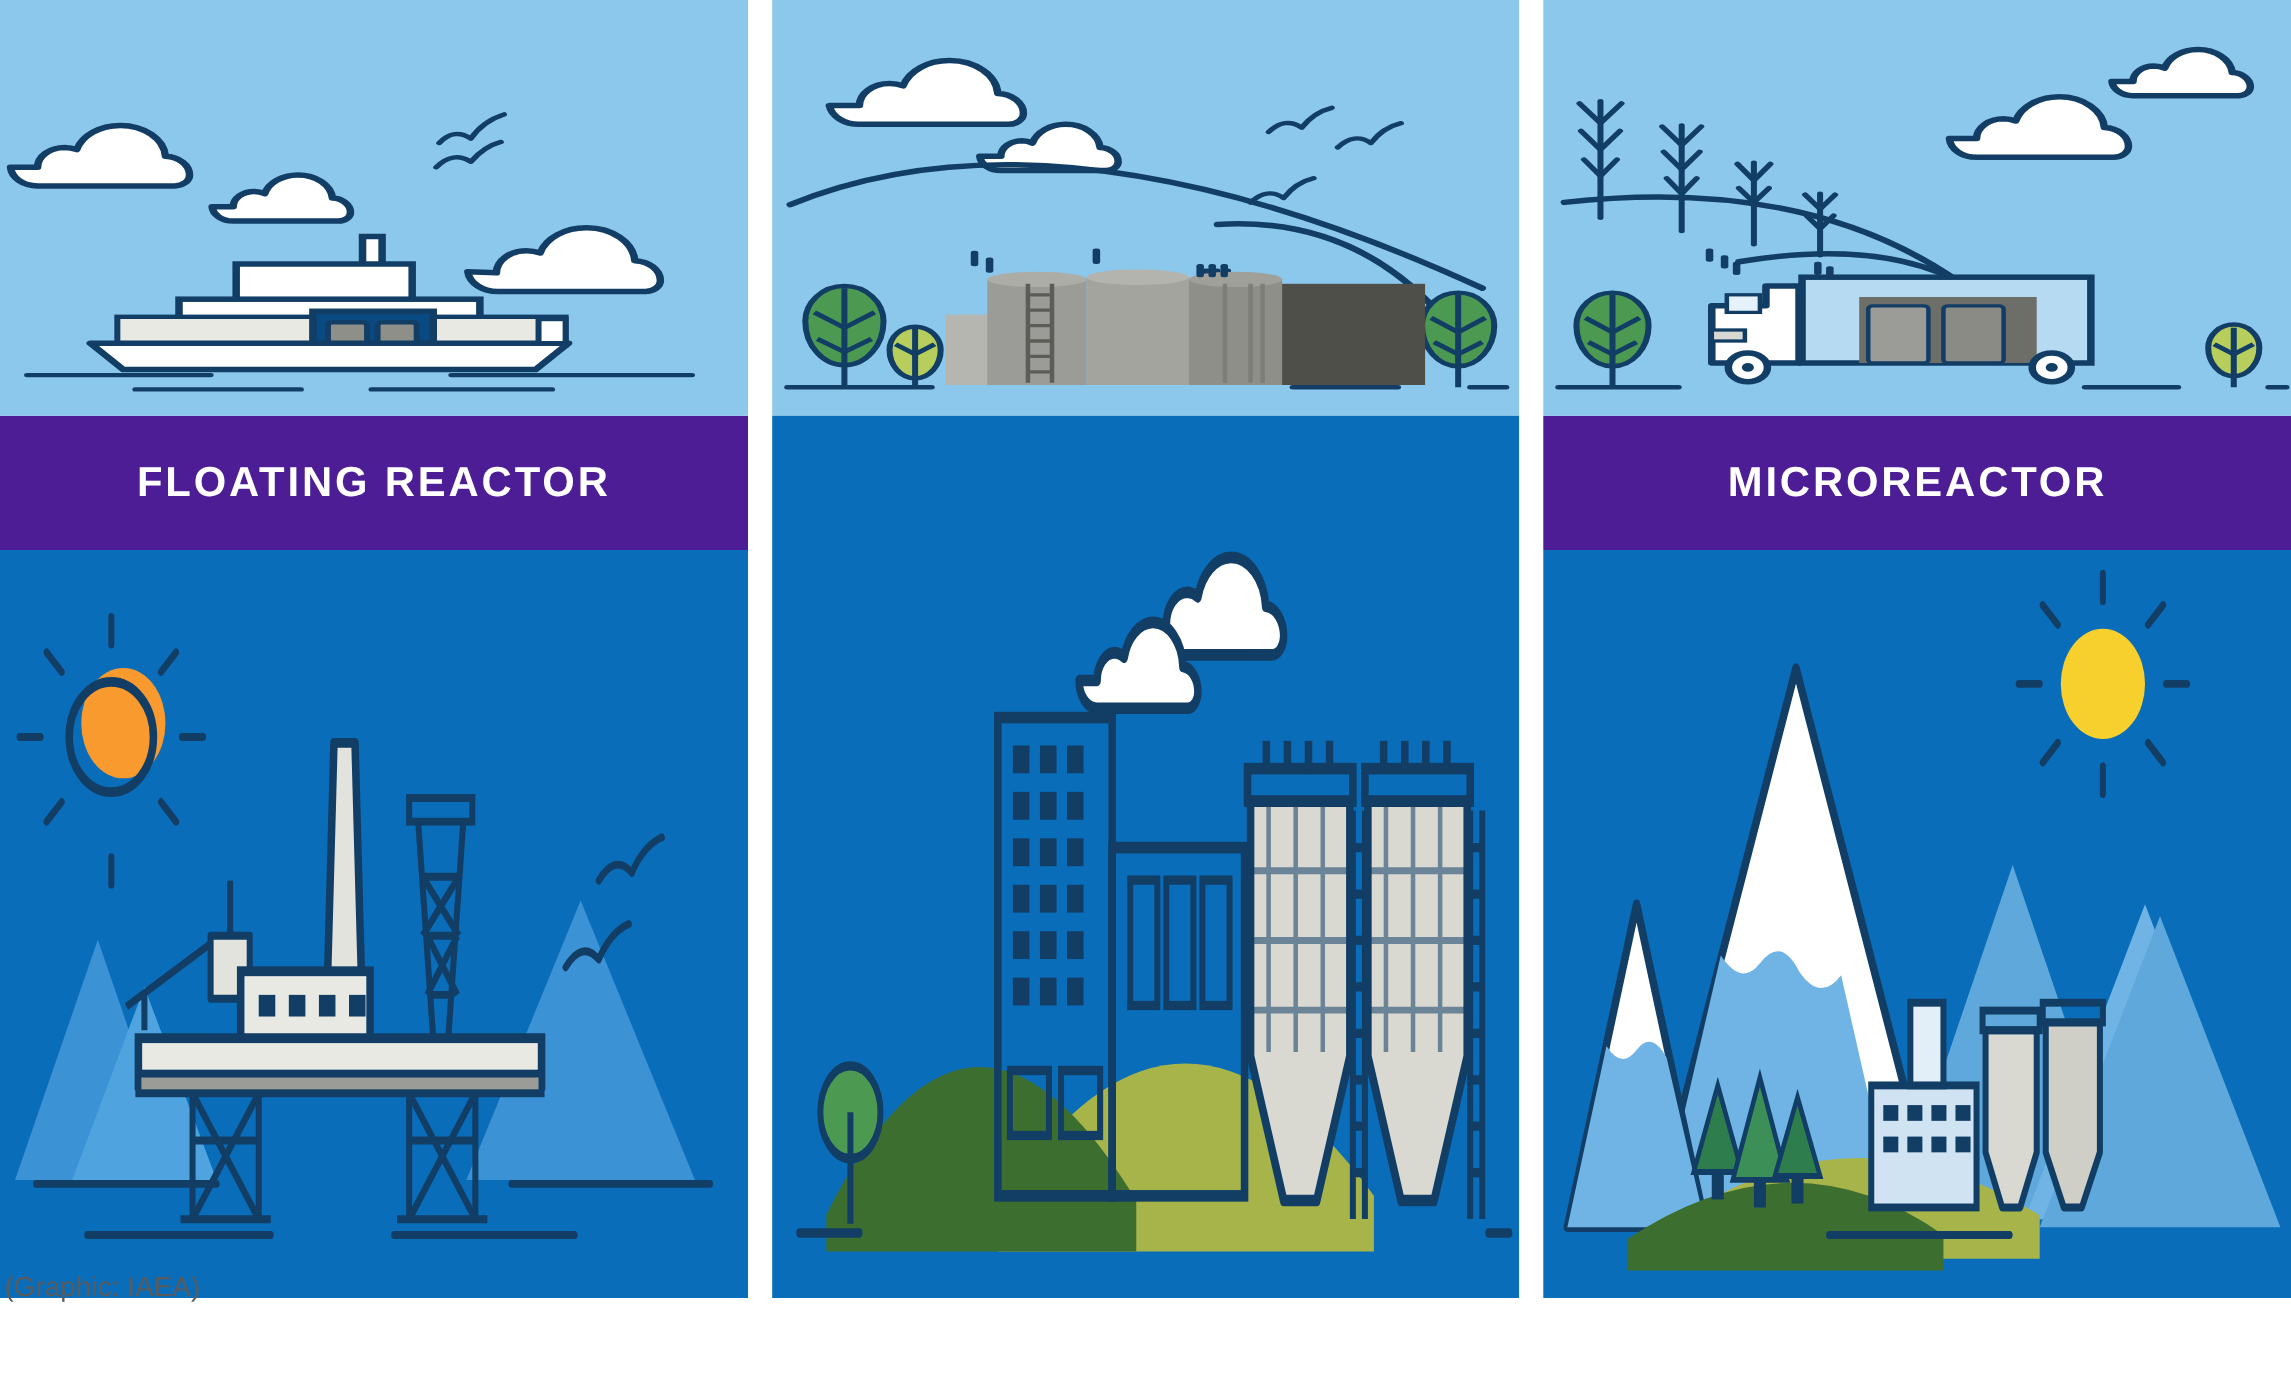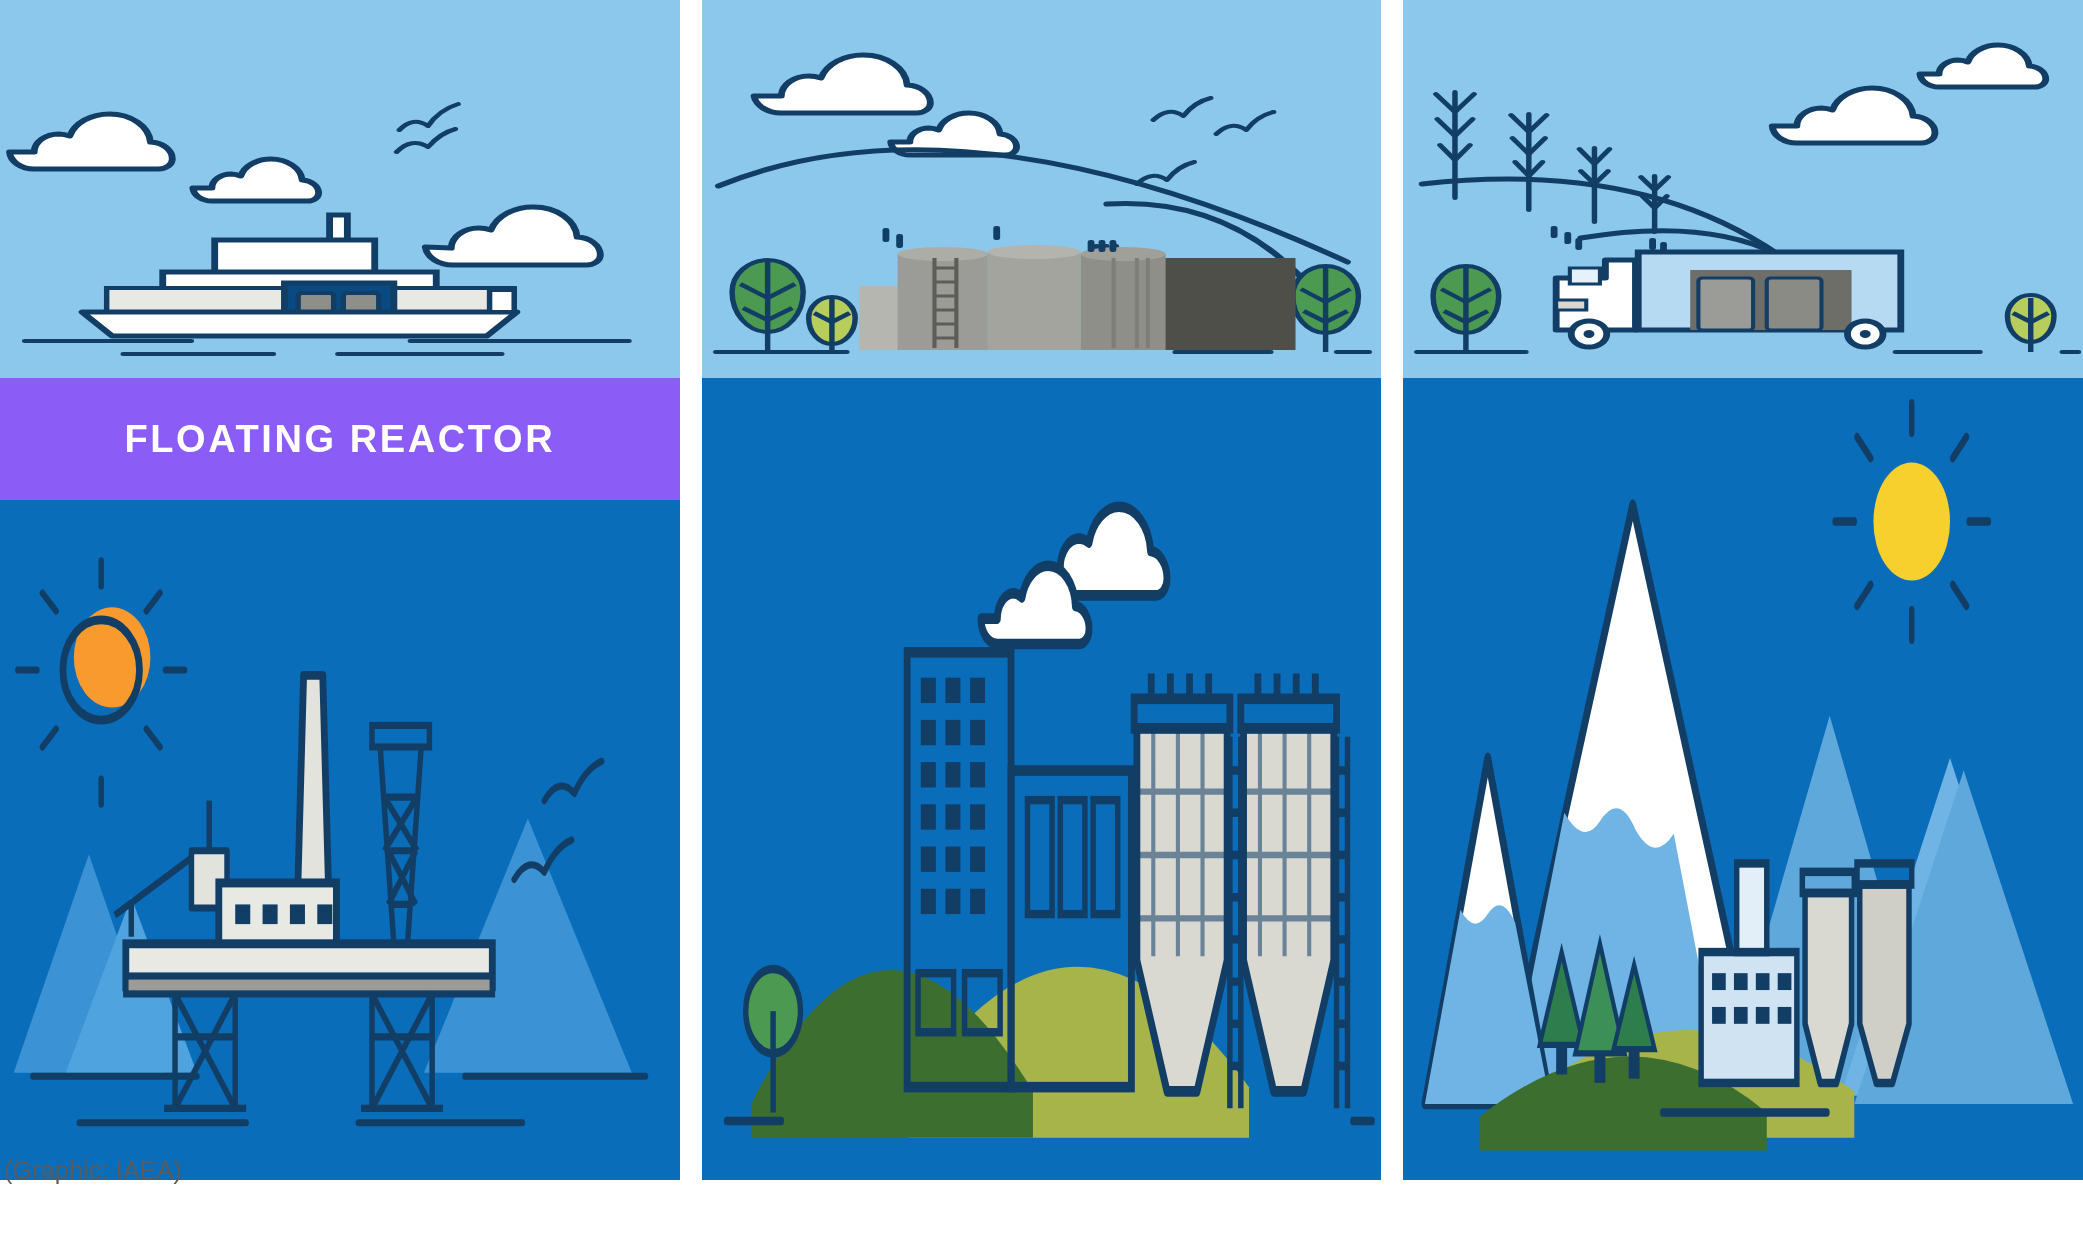--- a/index.html
+++ b/index.html
@@ -12,21 +12,21 @@
   .sheet { position: relative; width: 2083px; height: 1249px; background:#fff; }
 
   .panels { position:absolute; left:0; top:0; width:2083px; height:1180px;
             display:flex; gap:22px; }
   .panel  { position:relative; flex:1 1 0; display:flex; flex-direction:column; height:1180px; }
 
   .scene-top {
     position:relative; height:378px; background:#8CC8EC; overflow:hidden;
   }
   .label-band {
-    height:122px; background:#8b5cf6; display:flex;
+    height:122px; background:#4c1d95; display:flex;
     align-items:center; justify-content:center; overflow:hidden;
   }
   .label-band .label-text {
     color:#ffffff; font-weight:bold; font-size:38px; letter-spacing:2.6px;
     white-space:nowrap; text-align:center;
   }
   .scene-bottom {
     position:relative; flex:1 1 auto; background:#0A6DBA; overflow:hidden;
   }
   .scene-top svg, .scene-bottom svg { display:block; width:100%; height:100%; }
@@ -437,20 +437,23 @@
           </g>
 
           <g stroke="#123E66" stroke-width="4" fill="none" stroke-linecap="round">
             <path d="M10 352 h80"></path>
             <path d="M360 352 h62"></path>
             <path d="M482 352 h12"></path>
           </g>
         </svg>
       </div>
 
+      <div class="label-band">
+        <span class="label-text">MICROREACTOR</span>
+      </div>
 
       <div class="scene-bottom">
         <svg viewBox="0 0 497 380" preserveAspectRatio="none">
 
           <g>
             <circle cx="372" cy="68" r="28" fill="#F8D02E"></circle>
             <g stroke="#123E66" stroke-width="4" stroke-linecap="round">
               <path d="M372 26 v-14 M372 110 v14 M330 68 h-14 M414 68 h14
                        M342 38 l-10 -10 M402 98 l10 10 M342 98 l-10 10 M402 38 l10 -10"></path>
             </g>

